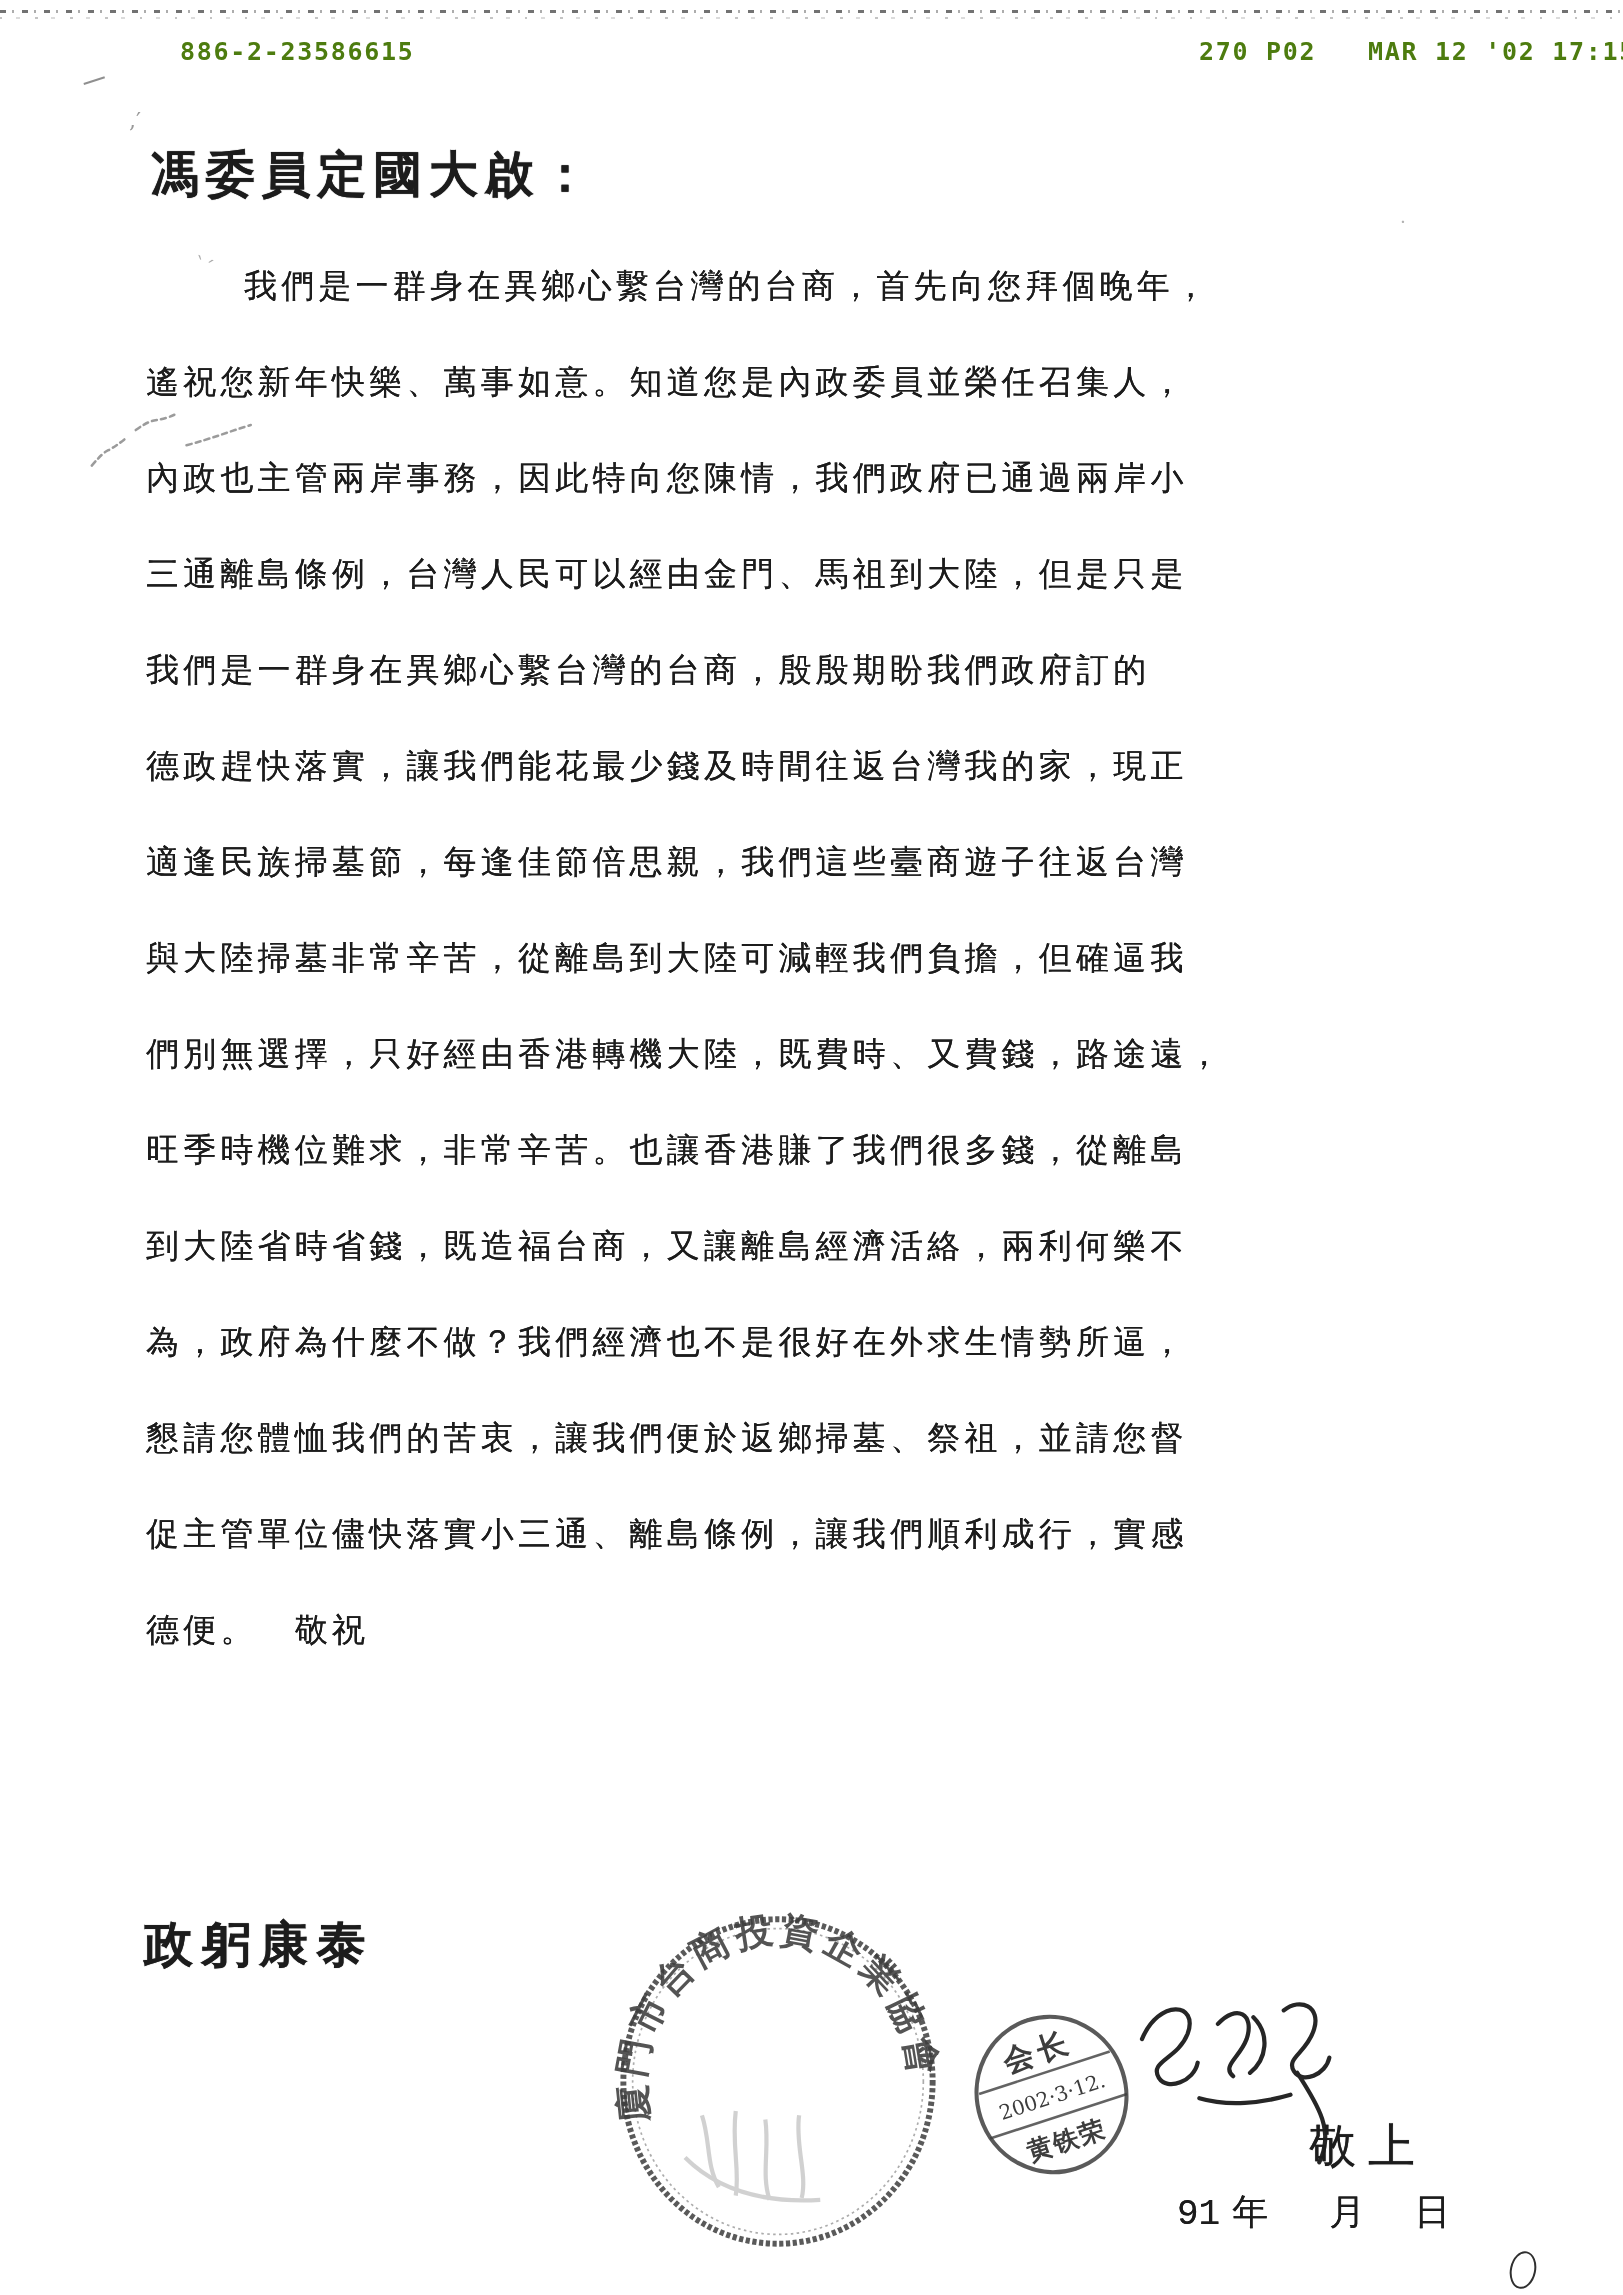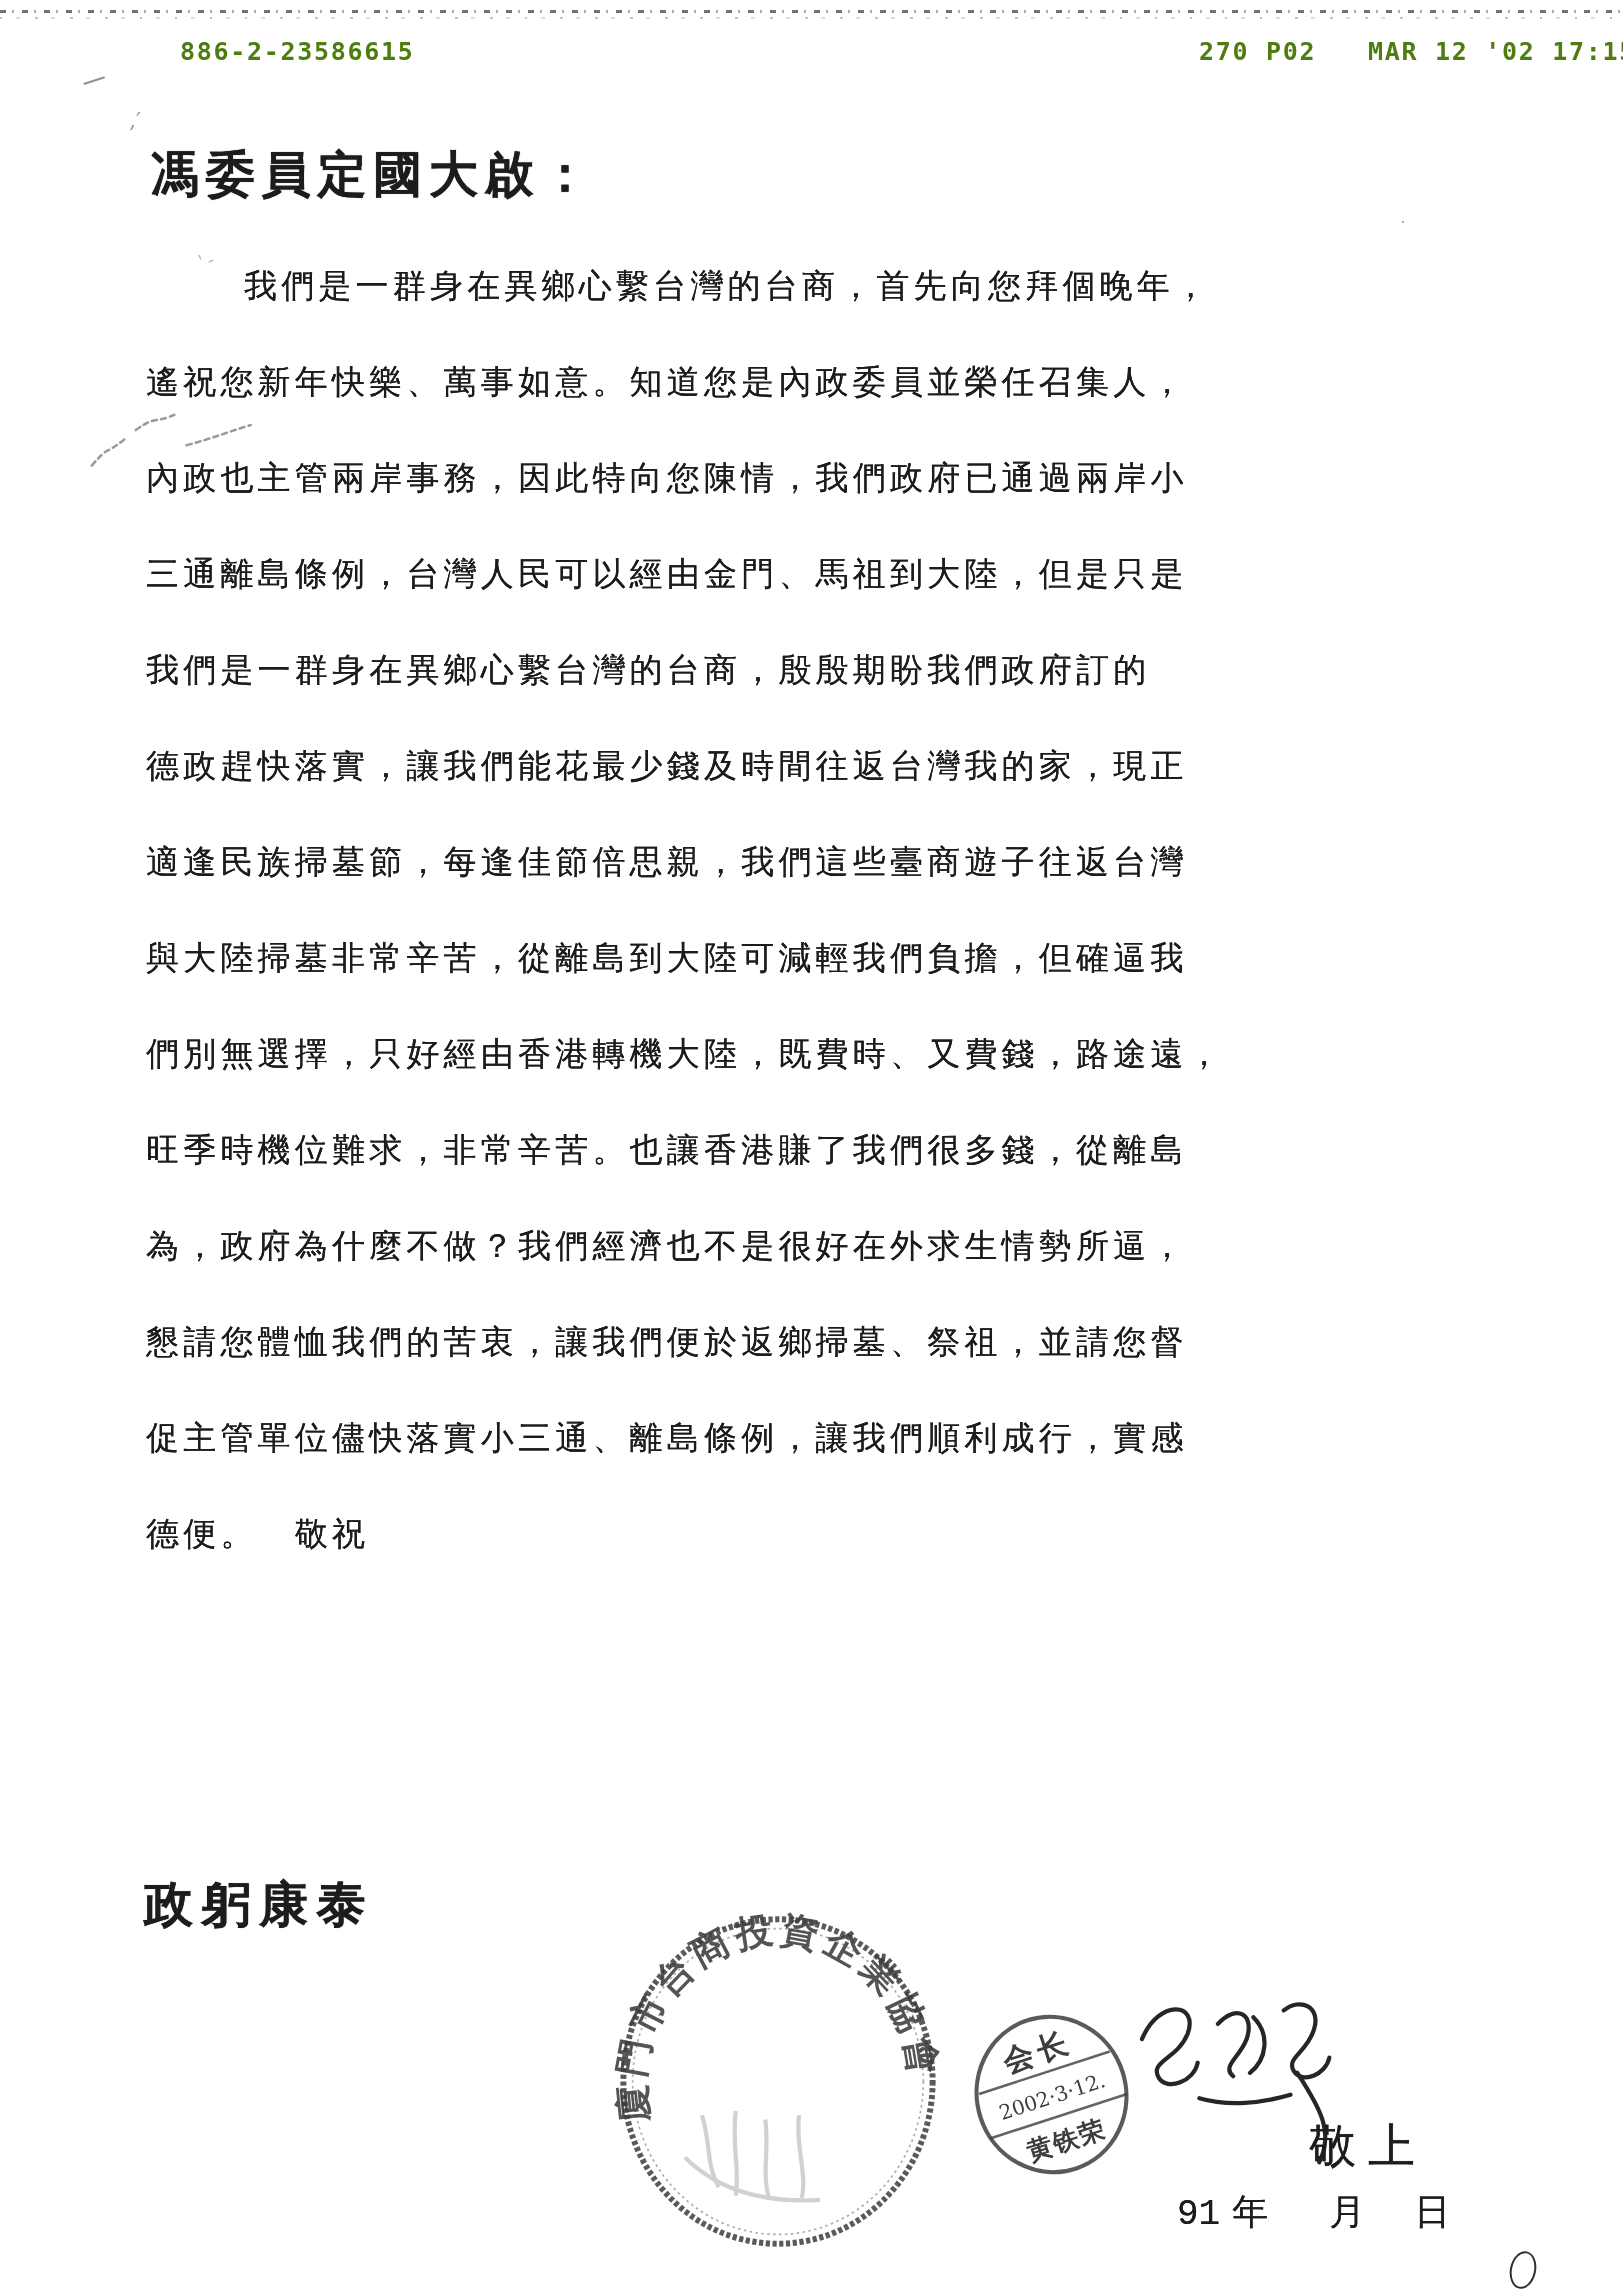--- a/index.html
+++ b/index.html
@@ -21,21 +21,21 @@
   .fax-page{position:absolute;left:1199px;top:0;}
   .fax-time{position:absolute;left:1368px;top:0;white-space:nowrap;}
   
   .salutation{position:absolute;left:150px;top:142px;
     font-size:49px;font-weight:bold;letter-spacing:6.8px;
     text-shadow:0 0 0.8px #111;}
   .letter-body{position:absolute;left:146px;top:238px;width:1420px;}
   .body-line{height:96px;line-height:96px;font-size:33px;letter-spacing:4.2px;
     white-space:nowrap;text-shadow:0 0 0.5px #222;}
   .body-line.first{text-indent:98px;}
-  .closing-wish{position:absolute;left:144px;top:1872px;
+  .closing-wish{position:absolute;left:144px;top:1912px;
     font-size:49px;font-weight:bold;letter-spacing:8.5px;text-shadow:0 0 0.7px #222;font-family:Liberation Mono, monospace;}
   
   .sign-off{position:absolute;left:1309px;top:2115px;font-size:47px;font-weight:normal;
     letter-spacing:12px;text-shadow:0 0 0.7px #222;}
   .date-line{position:absolute;left:1177px;top:2188px;font-size:36px;
     display:flex;align-items:baseline;text-shadow:0 0 0.4px #222;}
   .date-line .yr{margin-right:12px;font-family:Liberation Mono, monospace;}
   .date-line .lbl{margin-right:0;}
   .date-line .gap1{width:61px;}
   .date-line .gap2{width:49px;}
@@ -82,20 +82,21 @@
     <div class="body-line first">我們是一群身在異鄉心繫台灣的台商，首先向您拜個晚年，</div>
     <div class="body-line">遙祝您新年快樂、萬事如意。知道您是內政委員並榮任召集人，</div>
     <div class="body-line">內政也主管兩岸事務，因此特向您陳情，我們政府已通過兩岸小</div>
     <div class="body-line">三通離島條例，台灣人民可以經由金門、馬祖到大陸，但是只是</div>
     <div class="body-line">我們是一群身在異鄉心繫台灣的台商，殷殷期盼我們政府訂的</div>
     <div class="body-line">德政趕快落實，讓我們能花最少錢及時間往返台灣我的家，現正</div>
     <div class="body-line">適逢民族掃墓節，每逢佳節倍思親，我們這些臺商遊子往返台灣</div>
     <div class="body-line">與大陸掃墓非常辛苦，從離島到大陸可減輕我們負擔，但確逼我</div>
     <div class="body-line">們別無選擇，只好經由香港轉機大陸，既費時、又費錢，路途遠，</div>
     <div class="body-line">旺季時機位難求，非常辛苦。也讓香港賺了我們很多錢，從離島</div>
+    <div class="body-line">到大陸省時省錢，既造福台商，又讓離島經濟活絡，兩利何樂不</div>
     <div class="body-line">為，政府為什麼不做？我們經濟也不是很好在外求生情勢所逼，</div>
     <div class="body-line">懇請您體恤我們的苦衷，讓我們便於返鄉掃墓、祭祖，並請您督</div>
     <div class="body-line">促主管單位儘快落實小三通、離島條例，讓我們順利成行，實感</div>
     <div class="body-line">德便。　敬祝</div>
   </div>
 
 <div class="closing-wish">政躬康泰</div>
 
 <svg class="seal assoc-seal" viewBox="0 0 400 420">
   <ellipse cx="200" cy="210" rx="183" ry="192" fill="none" stroke="#3d3d3d" stroke-width="7" stroke-dasharray="5 3" opacity=".85"></ellipse>

